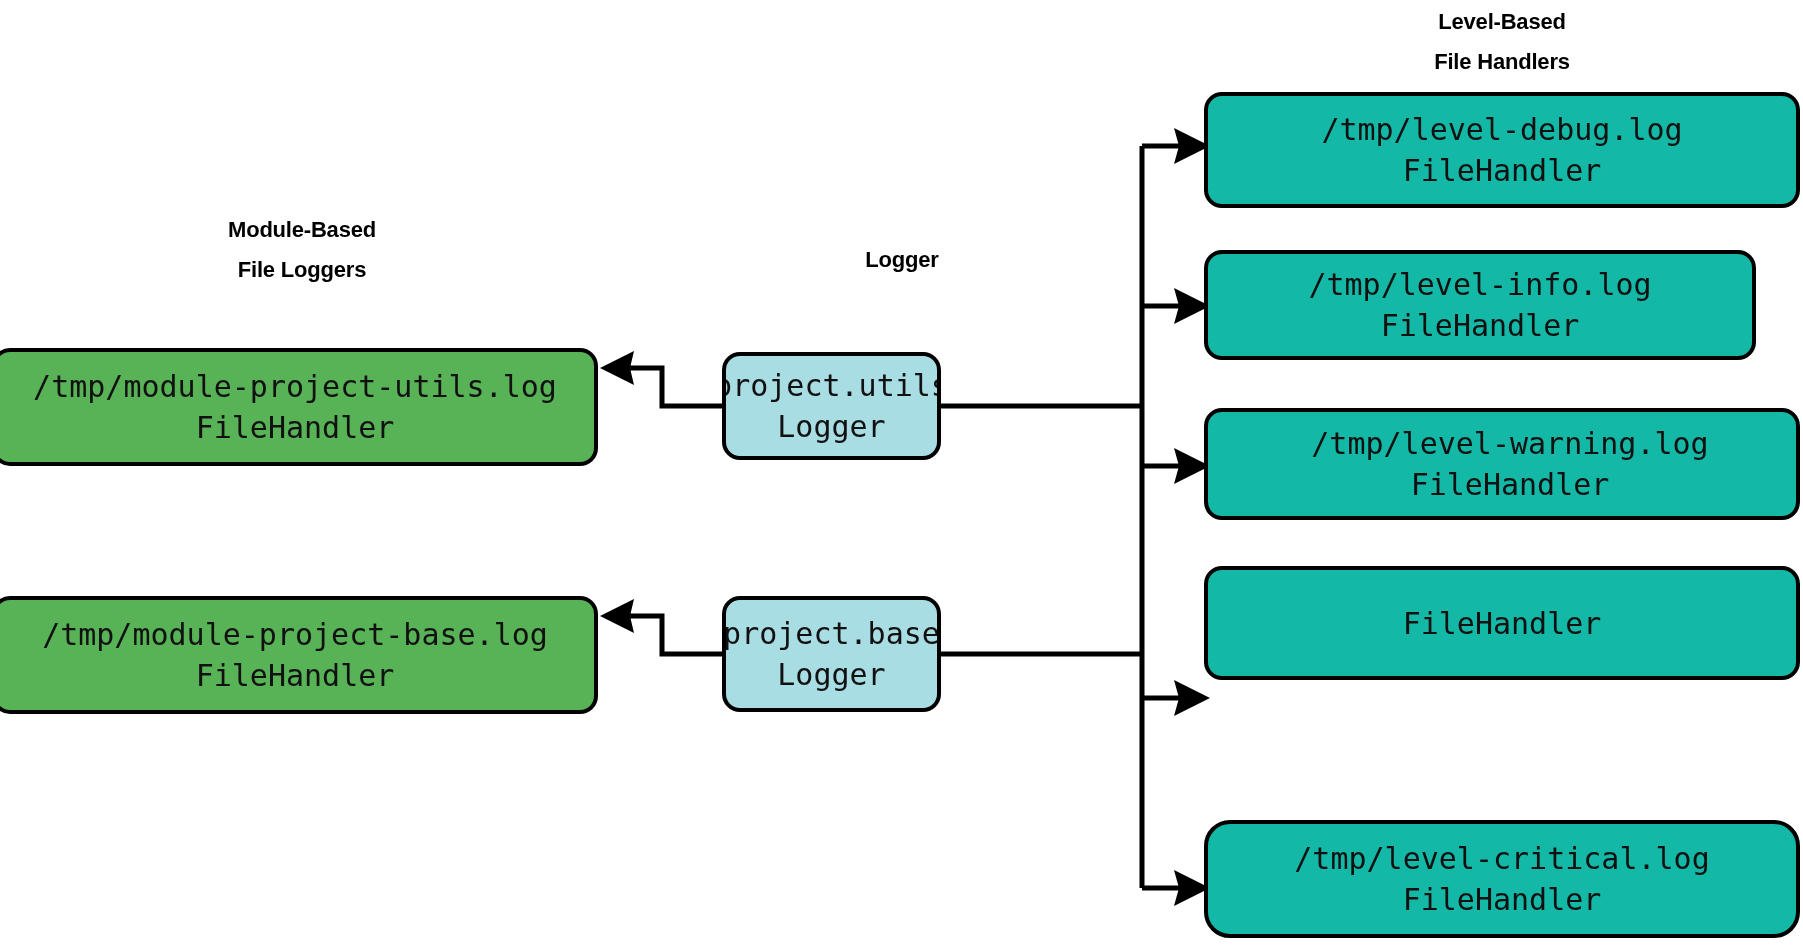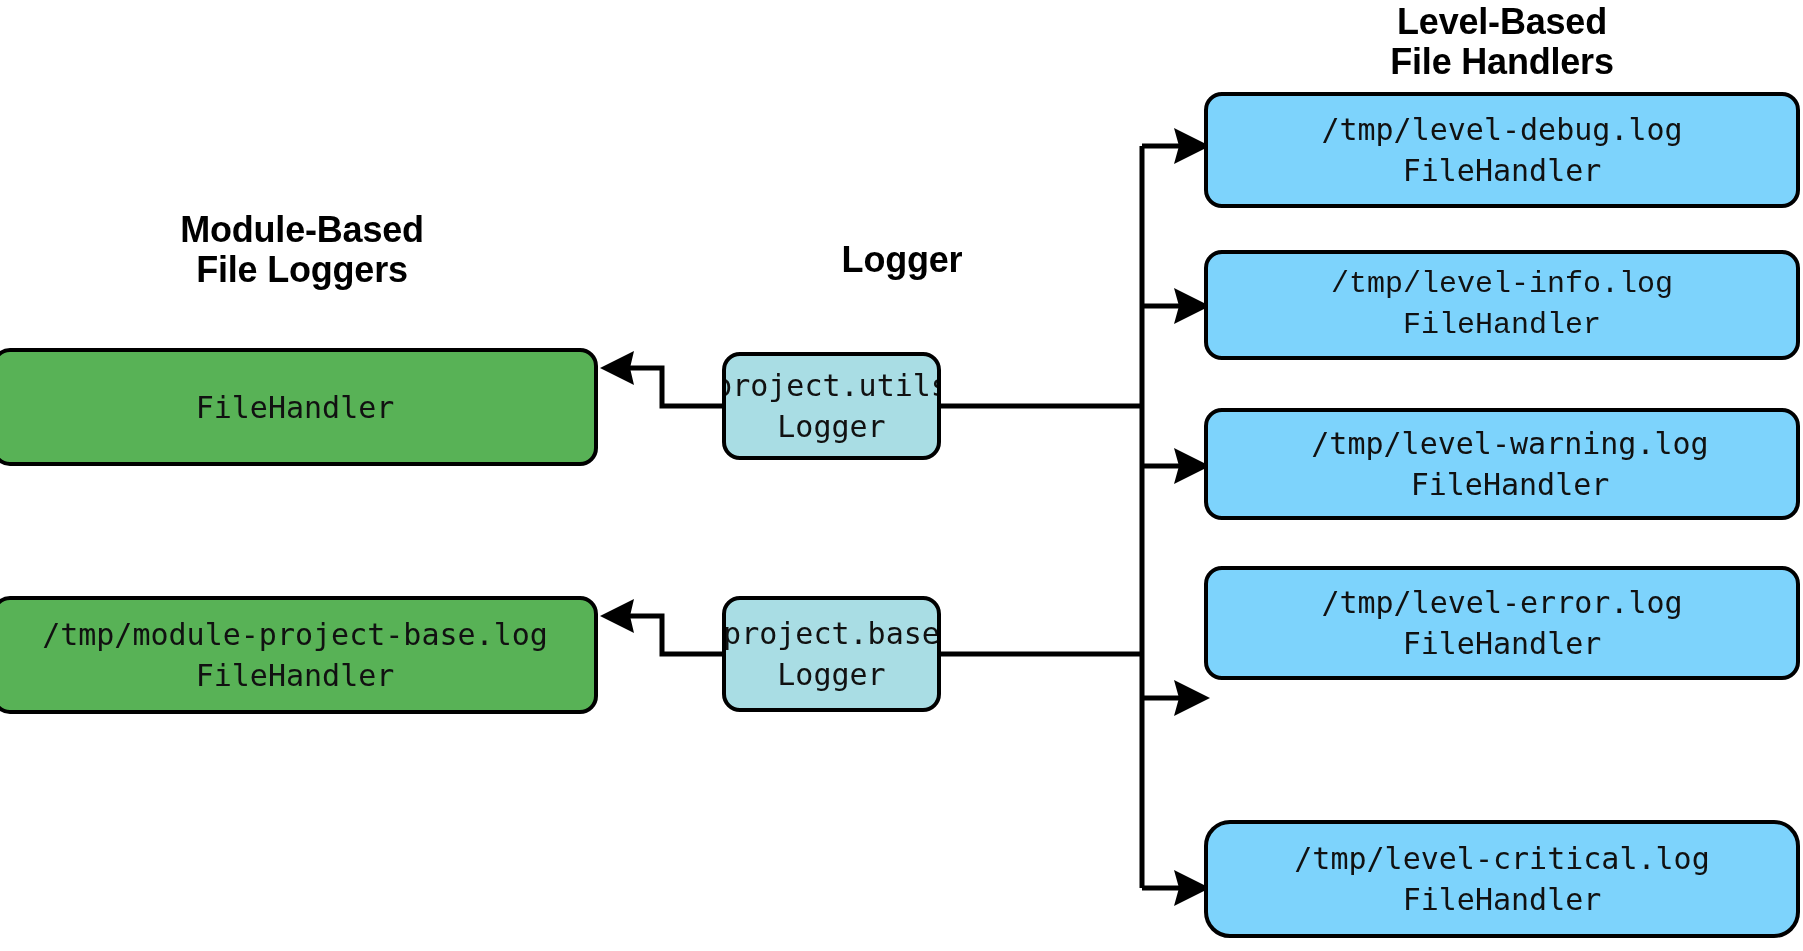--- a/index.html
+++ b/index.html
@@ -16,21 +16,21 @@
     width: 1803px;
     height: 951px;
     background: #ffffff;
     overflow: hidden;
   }
   
   .section-title {
     position: absolute;
     font-family: "Liberation Sans", sans-serif;
     font-weight: bold;
-    font-size: 36px;
+    font-size: 22px;
     line-height: 40px;
     color: #000000;
     text-align: center;
     white-space: pre;
     letter-spacing: -0.2px;
   }
   
   .node {
     position: absolute;
     box-sizing: border-box;
@@ -52,21 +52,21 @@
   .node .line2 {
     display: block;
   }
   .node-module {
     background: #58b256;
   }
   .node-logger {
     background: #a9dde4;
   }
   .node-level {
-    background: #7dd3fc;
+    background: #14b8a6;
   }
   
   #connectors {
     position: absolute;
     left: 0;
     top: 0;
     width: 1803px;
     height: 951px;
     pointer-events: none;
   }
@@ -117,20 +117,21 @@
     <polygon points="1210,466 1174,448 1179,466 1174,484"></polygon>
 
     <line x1="1142" y1="698" x2="1187" y2="698"></line>
     <polygon points="1210,698 1174,680 1179,698 1174,716"></polygon>
 
     <line x1="1142" y1="888" x2="1187" y2="888"></line>
     <polygon points="1210,888 1174,870 1179,888 1174,906"></polygon>
   </svg>
 
   <div class="node node-module" style="left:-8px; top:348px; width:606px; height:118px;">
+    <span class="line1">/tmp/module-project-utils.log</span>
     <span class="line2">FileHandler</span>
   </div>
 
   <div class="node node-module" style="left:-8px; top:596px; width:606px; height:118px;">
     <span class="line1">/tmp/module-project-base.log</span>
     <span class="line2">FileHandler</span>
   </div>
 
   <div class="node node-logger" style="left:722px; top:352px; width:219px; height:108px;">
     <span class="line1">'project.utils'</span>
@@ -140,32 +141,31 @@
   <div class="node node-logger" style="left:722px; top:596px; width:219px; height:116px;">
     <span class="line1">'project.base'</span>
     <span class="line2">Logger</span>
   </div>
 
   <div class="node node-level" style="left:1204px; top:92px; width:596px; height:116px;">
     <span class="line1">/tmp/level-debug.log</span>
     <span class="line2">FileHandler</span>
   </div>
 
-  <div class="node node-level" style="left:1204px; top:250px; width:596px; height:110px;font-family:Liberation Mono, monospace;">
+  <div class="node node-level" style="left:1204px; top:250px; width:552px; height:110px;">
     <span class="line1">/tmp/level-info.log</span>
     <span class="line2">FileHandler</span>
   </div>
 
   <div class="node node-level" style="left:1204px; top:408px; width:596px; height:112px;padding-left:16px;">
     <span class="line1">/tmp/level-warning.log</span>
     <span class="line2">FileHandler</span>
   </div>
 
   <div class="node node-level" style="left:1204px; top:566px; width:596px; height:114px;">
-    <span class="line1">/tmp/level-error.log</span>
     <span class="line2">FileHandler</span>
   </div>
 
   <div class="node node-level" style="left:1204px; top:820px; width:596px; height:118px;border-radius:26px;">
     <span class="line1">/tmp/level-critical.log</span>
     <span class="line2">FileHandler</span>
   </div>
 
 </div>
 

